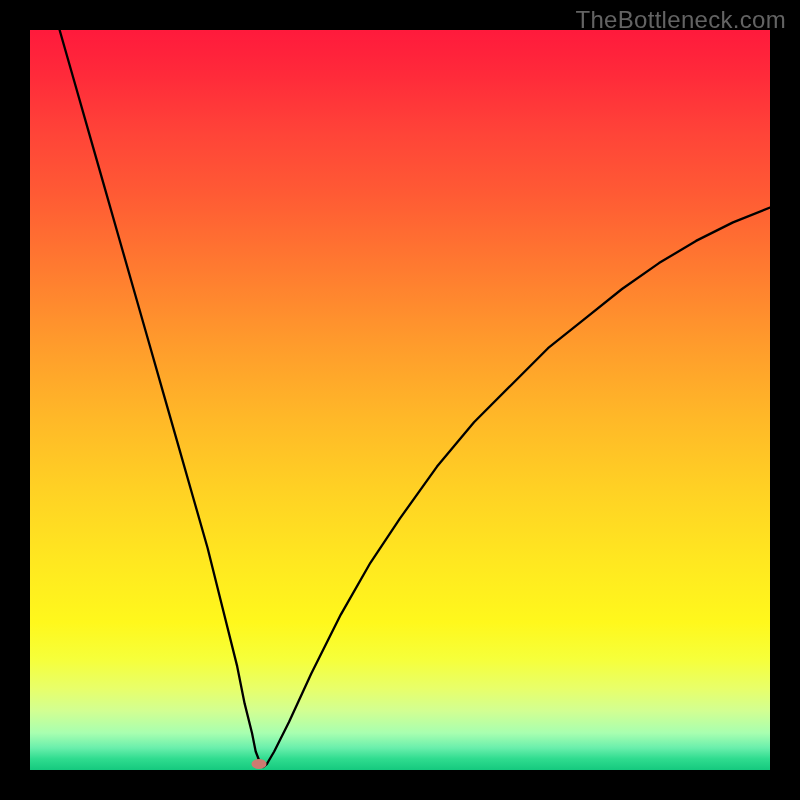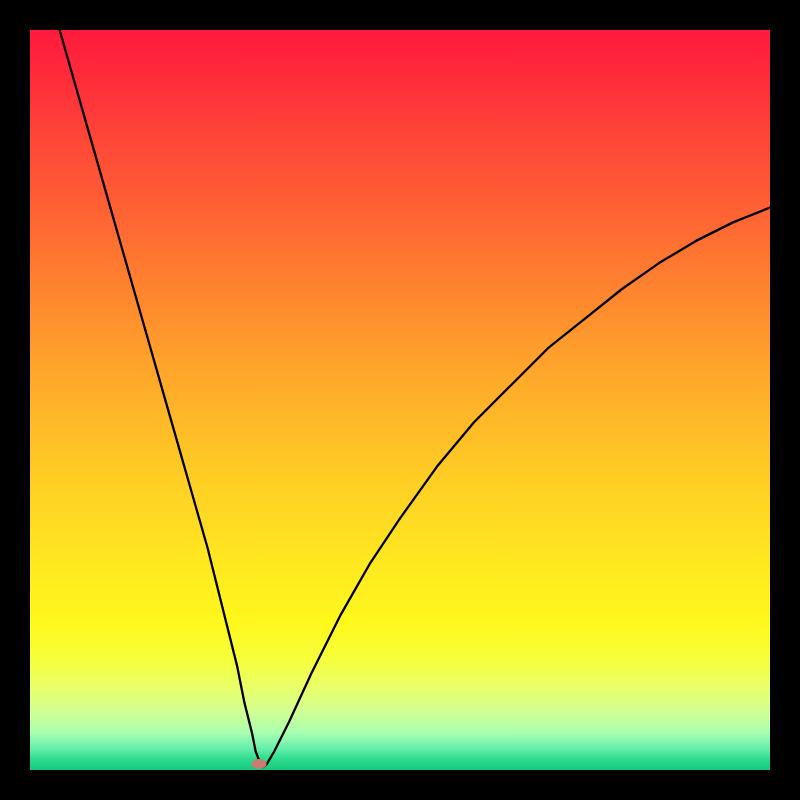--- a/index.html
+++ b/index.html
@@ -84,13 +84,14 @@
   <div class="plot">
     <div class="gradient-fill"></div>
 
     <svg class="curve-svg" viewBox="0 0 740 740" preserveAspectRatio="none">
       <path id="curve-path" fill="none" stroke="#000" stroke-width="2.3" stroke-linejoin="round" stroke-linecap="round" d="M29.60 0.00 L44.40 51.80 L59.20 103.60 L74.00 155.40 L88.80 207.20 L103.60 259.00 L118.40 310.80 L133.20 362.60 L148.00 414.40 L162.80 466.20 L177.60 518.00 L192.40 577.20 L207.20 636.40 L214.60 673.40 L222.00 703.00 L225.70 721.50 L229.40 731.12 L233.10 737.04 L236.80 734.08 L244.20 721.50 L259.00 691.90 L281.20 643.80 L310.80 584.60 L340.40 532.80 L370.00 488.40 L407.00 436.60 L444.00 392.20 L481.00 355.20 L518.00 318.20 L555.00 288.60 L592.00 259.00 L629.00 233.10 L666.00 210.90 L703.00 192.40 L740.00 177.60"></path>
     </svg>
 
     <div id="marker" class="marker" style="left: 229.4px; top: 734.08px;"></div>
   </div>
 
+  <div class="watermark">TheBottleneck.com</div>
 </div>
 
 </body></html>

